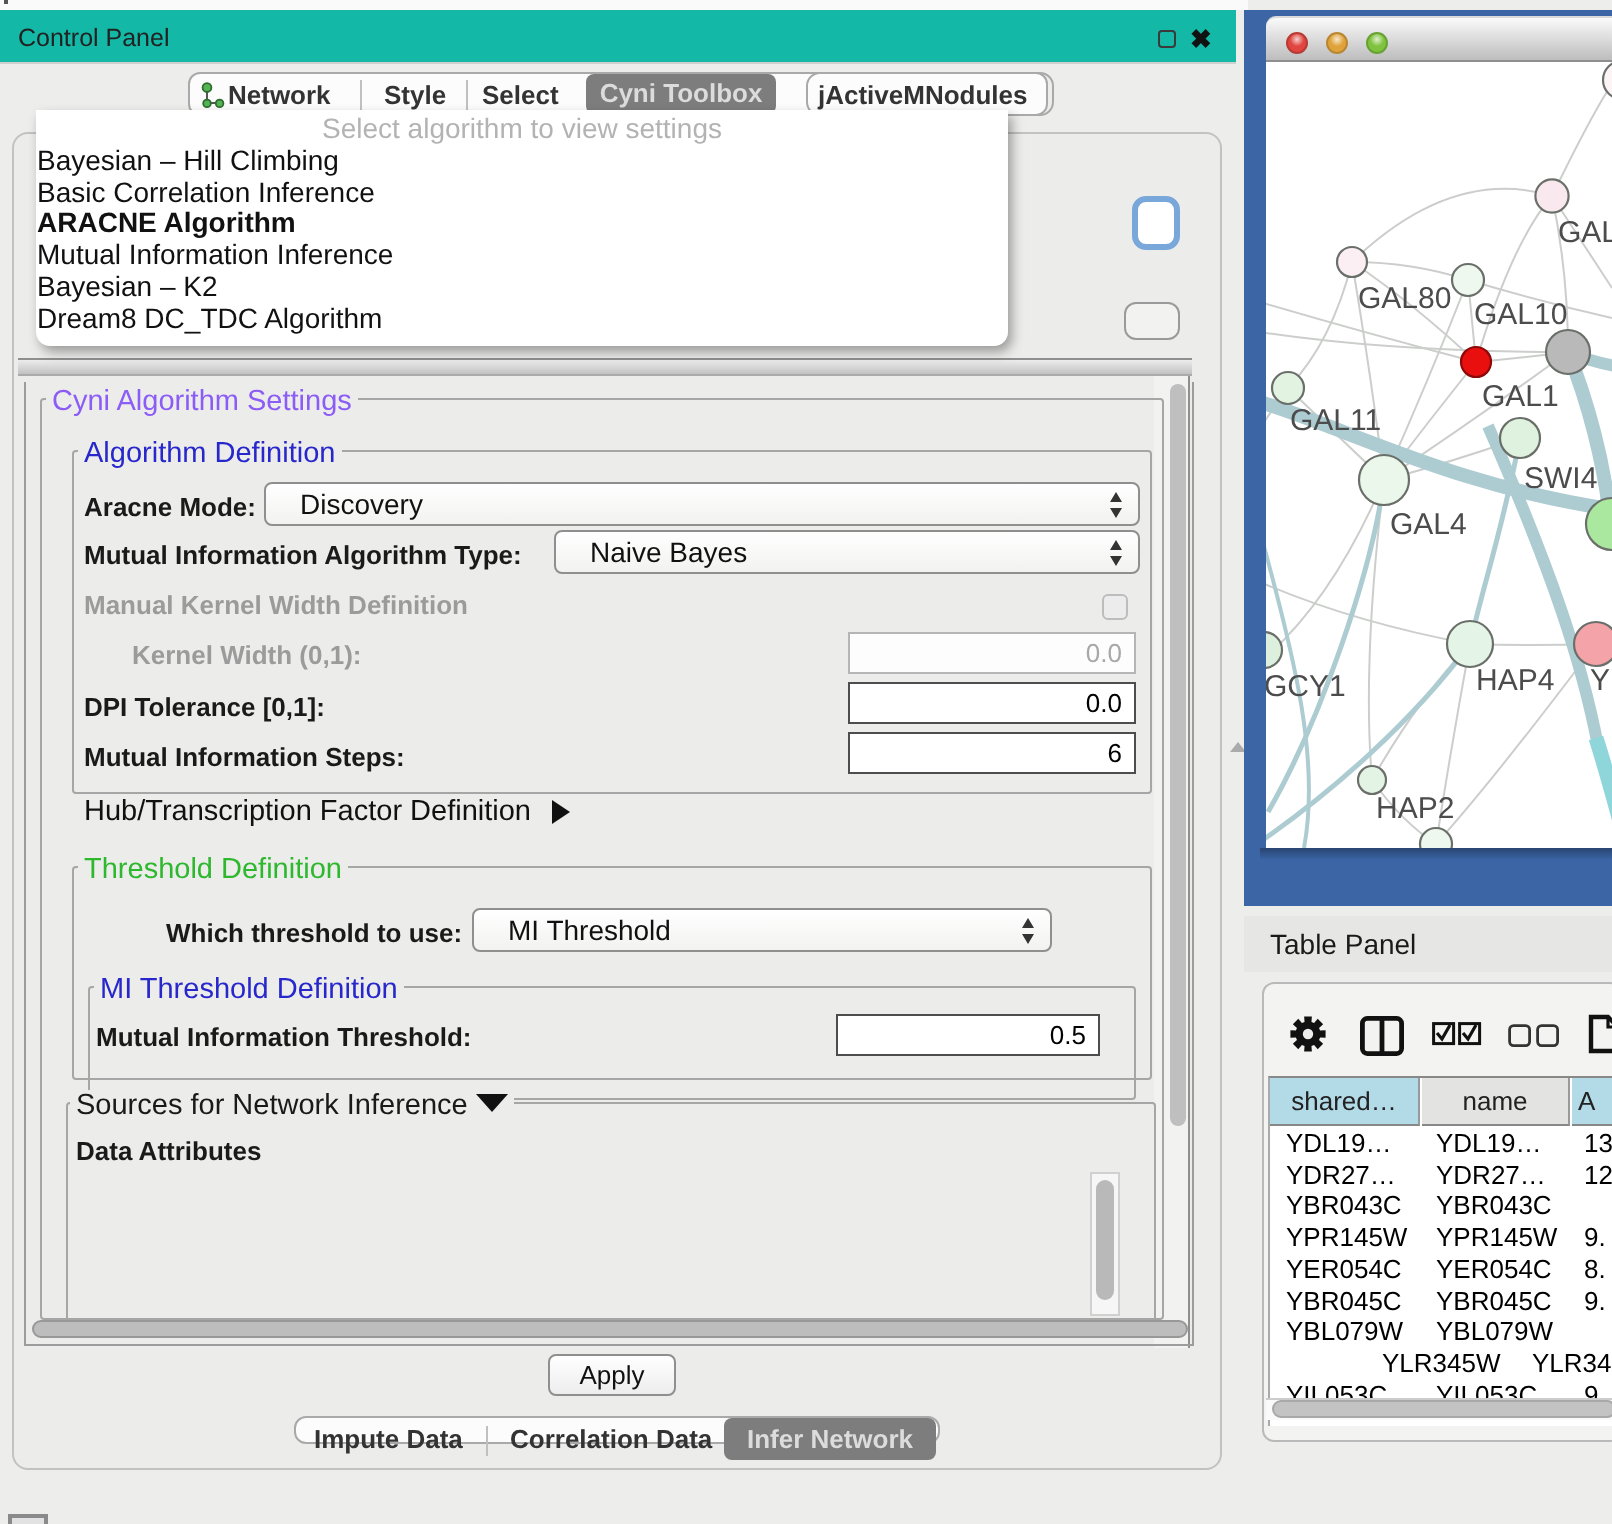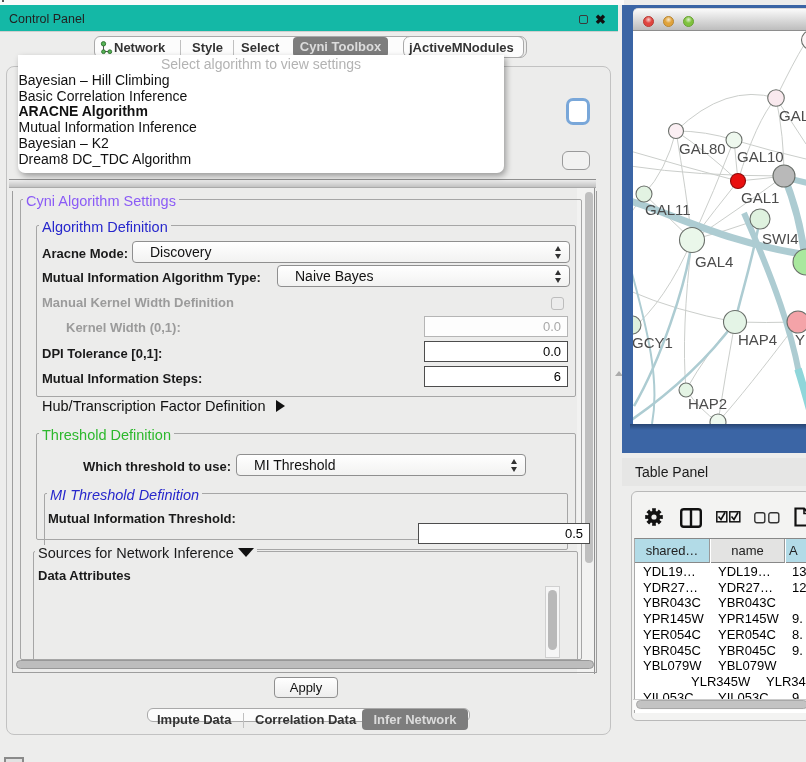--- a/index.html
+++ b/index.html
@@ -125,25 +125,25 @@
   <div class="field" style="left:424px;top:366px;width:144px;">6</div>
 
   <span class="abs" style="left:42px;top:398px;font-size:14.5px;color:#111;">Hub/Transcription Factor Definition</span>
   <div class="abs" style="left:276px;top:400px;width:0;height:0;border-top:6px solid transparent;border-bottom:6px solid transparent;border-left:9px solid #111;"></div>
 
   <div class="group" style="left:36px;top:433px;width:540px;height:107px;">
     <span class="glabel" style="color:#2db82d;">Threshold Definition</span>
   </div>
   <span class="lbl" style="left:83px;top:459px;">Which threshold to use:</span>
   <div class="combo" style="left:236px;top:454px;width:290px;">MI Threshold<span class="spin"></span></div>
-  <div class="group" style="left:44px;top:493px;width:524px;height:57px;font-style:italic;">
+  <div class="group" style="left:44px;top:493px;width:524px;height:57px;">
     <span class="glabel" style="color:#2727cc;">MI Threshold Definition</span>
   </div>
   <span class="lbl" style="left:48px;top:511px;">Mutual Information Threshold:</span>
-  <div class="field" style="left:418px;top:507px;width:172px;margin-top:16px;">0.5</div>
+  <div class="field" style="left:418px;top:507px;width:132px;">0.5</div>
 
   <div class="group" style="left:33px;top:551px;width:545px;height:110px;">
     <span class="glabel" style="left:1px;font-weight:normal;font-size:14.5px;color:#1a1a1a;">Sources for Network Inference <span style="display:inline-block;width:0;height:0;border-left:8px solid transparent;border-right:8px solid transparent;border-top:9px solid #111;vertical-align:1px;"></span></span>
   </div>
   <span class="lbl" style="left:38px;top:568px;font-size:13px;">Data Attributes</span>
   <div class="abs" id="listtrack"></div>
   <div class="abs" id="listthumb"></div>
 
   <div class="abs" id="hsb"></div>
   <div class="abs" id="apply">Apply</div>

